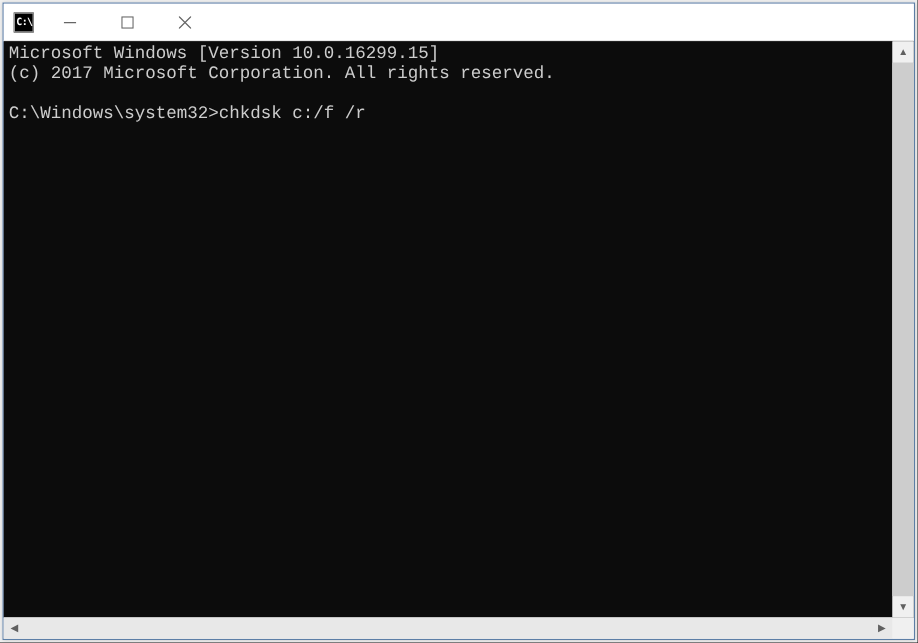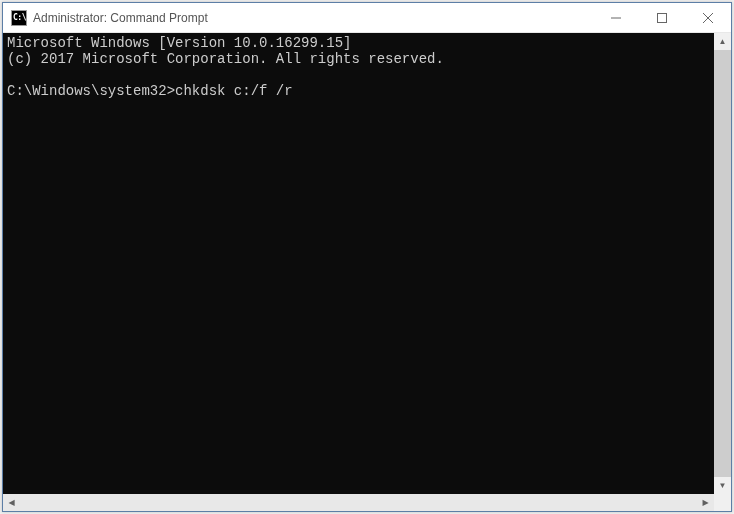--- a/index.html
+++ b/index.html
@@ -131,21 +131,20 @@
   </style>
 </head>
 <body>
 
 <div class="window">
 
   <div class="titlebar">
     <div class="app-icon">
       <span class="app-icon-text">C:\.</span>
     </div>
-    <div class="title-text">Administrator: Command Prompt</div>
     <div class="window-controls">
       <button class="win-btn">
         <svg width="10" height="10" viewBox="0 0 10 10">
             <path d="M0 5 H10" stroke-width="1"></path>
           </svg>
       </button>
       <button class="win-btn">
         <svg width="10" height="10" viewBox="0 0 10 10">
             <rect x="0.5" y="0.5" width="9" height="9" stroke-width="1"></rect>
           </svg>

